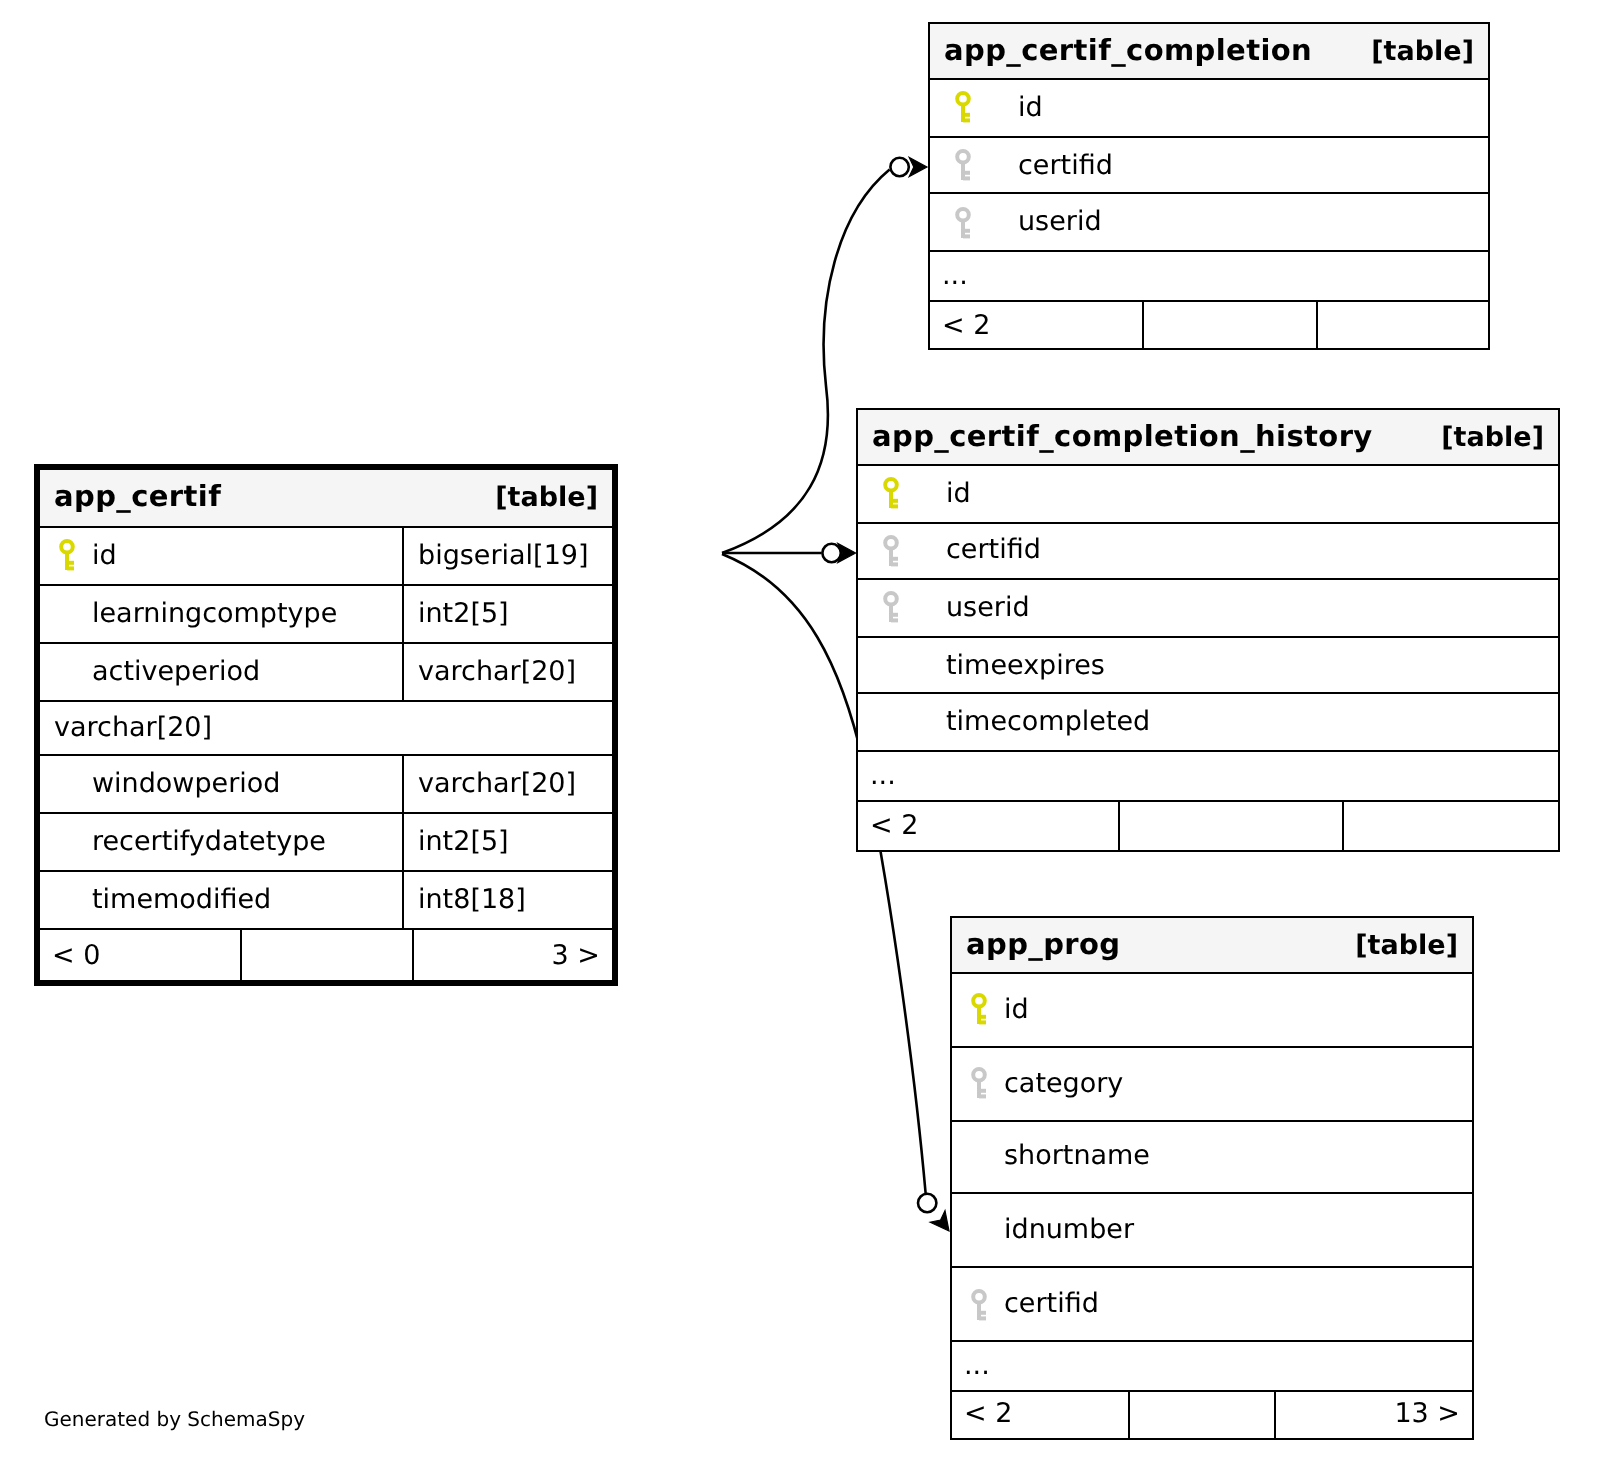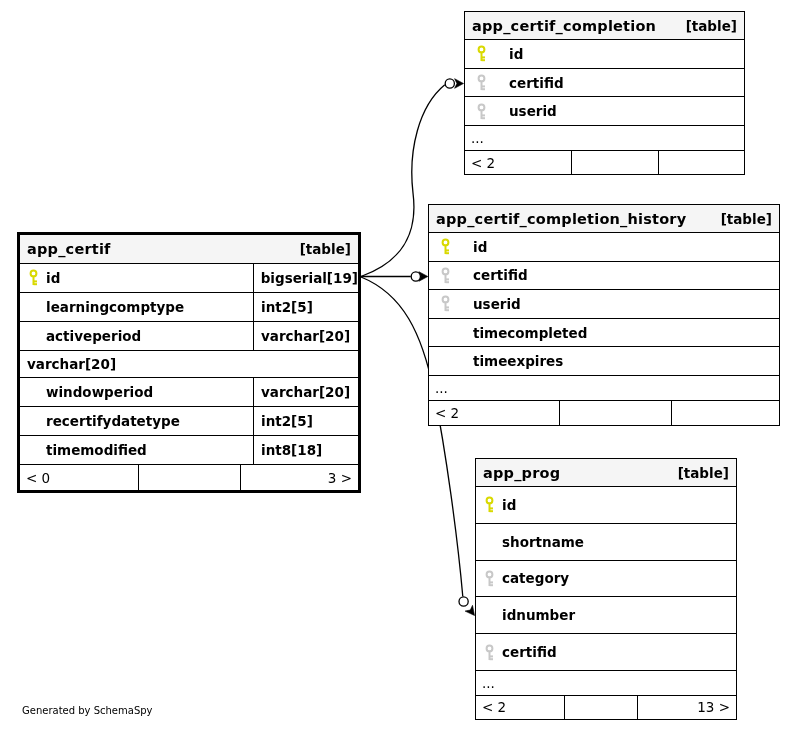--- a/index.html
+++ b/index.html
@@ -12,21 +12,21 @@
   .edge-arrow{fill:#000;stroke:#000;stroke-width:0.6;}
   
   .dtable{position:absolute;box-sizing:border-box;border:1.6px solid #000;background:#fff;
           display:flex;flex-direction:column;z-index:1;font-size:13.5px;}
   .dtable.focus{border-width:3px;}
   .thead{flex:0 0 27px;display:flex;align-items:center;justify-content:space-between;
          background:#f5f5f5;border-bottom:1.3px solid #000;padding:0 7px;}
   .focus .thead{flex:0 0 28px;}
   .tname{font-weight:bold;font-size:14.5px;letter-spacing:.2px;cursor:pointer;}
   .tbadge{font-size:13.5px;font-weight:bold;}
-  .trow{flex:1 1 auto;display:flex;align-items:center;border-bottom:1.2px solid #000;min-height:0;font-weight:bold;}
+  .trow{flex:1 1 auto;display:flex;align-items:center;border-bottom:1.2px solid #000;min-height:0;}
   .icon-slot{flex:0 0 11px;width:11px;height:17px;display:inline-flex;align-items:center;}
   .wide-gap .icon-slot{margin-left:11px;margin-right:22px;}
   .narrow-gap .icon-slot{margin-left:8px;margin-right:7px;}
   .kp g{stroke:#d9d900;}
   .kf g{stroke:#c8c8c8;}
   .cname{white-space:nowrap;}
   
   .name-cell{flex:1 1 auto;display:flex;align-items:center;align-self:stretch;border-right:1.2px solid #000;}
   .type-cell{flex:0 0 97px;display:flex;align-items:center;padding-left:7px;white-space:nowrap;}
   .ellipsis-row{flex:0 0 24px;display:flex;align-items:center;padding-left:6px;border-bottom:1.2px solid #000;}
@@ -152,35 +152,35 @@
               <path d="M5.5 7.3 V16"></path>
               <path d="M5.5 12.4 H9"></path>
               <path d="M5.5 15.2 H9"></path>
             </g>
           </svg>
         </span>
       <span class="cname">userid</span>
     </div>
     <div class="trow">
       <span class="icon-slot"></span>
+      <span class="cname">timeexpires</span>
+    </div>
+    <div class="trow">
+      <span class="icon-slot"></span>
       <span class="cname">timecompleted</span>
-    </div>
-    <div class="trow">
-      <span class="icon-slot"></span>
-      <span class="cname">timeexpires</span>
     </div>
     <div class="ellipsis-row">...</div>
     <div class="tfoot">
       <span class="fcell first">&lt; 2</span>
       <span class="fcell mid"></span>
       <span class="fcell last right"></span>
     </div>
   </div>
 
-  <div class="dtable narrow-gap focus tC" style="left:17px;top:232px;width:344px;height:261px;">
+  <div class="dtable narrow-gap focus tC" style="left:17px;top:232px;width:292px;height:261px;">
     <div class="thead">
       <span class="tname">app_certif</span>
       <span class="tbadge">[table]</span>
     </div>
     <div class="trow">
       <span class="name-cell">
         <span class="icon-slot">
             <svg class="kp" width="11" height="17" viewBox="0 0 11 17">
               <g fill="none" stroke-width="2">
                 <circle cx="5.5" cy="4.4" r="2.9"></circle>
@@ -251,35 +251,35 @@
               <circle cx="5.5" cy="4.4" r="2.9"></circle>
               <path d="M5.5 7.3 V16"></path>
               <path d="M5.5 12.4 H9"></path>
               <path d="M5.5 15.2 H9"></path>
             </g>
           </svg>
         </span>
       <span class="cname">id</span>
     </div>
     <div class="trow">
+      <span class="icon-slot">
+          <svg class="kf" width="11" height="17" viewBox="0 0 11 17">
+            <g fill="none" stroke-width="2">
+              <circle cx="5.5" cy="4.4" r="2.9"></circle>
+              <path d="M5.5 7.3 V16"></path>
+              <path d="M5.5 12.4 H9"></path>
+              <path d="M5.5 15.2 H9"></path>
+            </g>
+          </svg>
+        </span>
+      <span class="cname">category</span>
+    </div>
+    <div class="trow">
       <span class="icon-slot"></span>
       <span class="cname">shortname</span>
-    </div>
-    <div class="trow">
-      <span class="icon-slot">
-          <svg class="kf" width="11" height="17" viewBox="0 0 11 17">
-            <g fill="none" stroke-width="2">
-              <circle cx="5.5" cy="4.4" r="2.9"></circle>
-              <path d="M5.5 7.3 V16"></path>
-              <path d="M5.5 12.4 H9"></path>
-              <path d="M5.5 15.2 H9"></path>
-            </g>
-          </svg>
-        </span>
-      <span class="cname">category</span>
     </div>
     <div class="trow">
       <span class="icon-slot"></span>
       <span class="cname">idnumber</span>
     </div>
     <div class="trow">
       <span class="icon-slot">
           <svg class="kf" width="11" height="17" viewBox="0 0 11 17">
             <g fill="none" stroke-width="2">
               <circle cx="5.5" cy="4.4" r="2.9"></circle>

